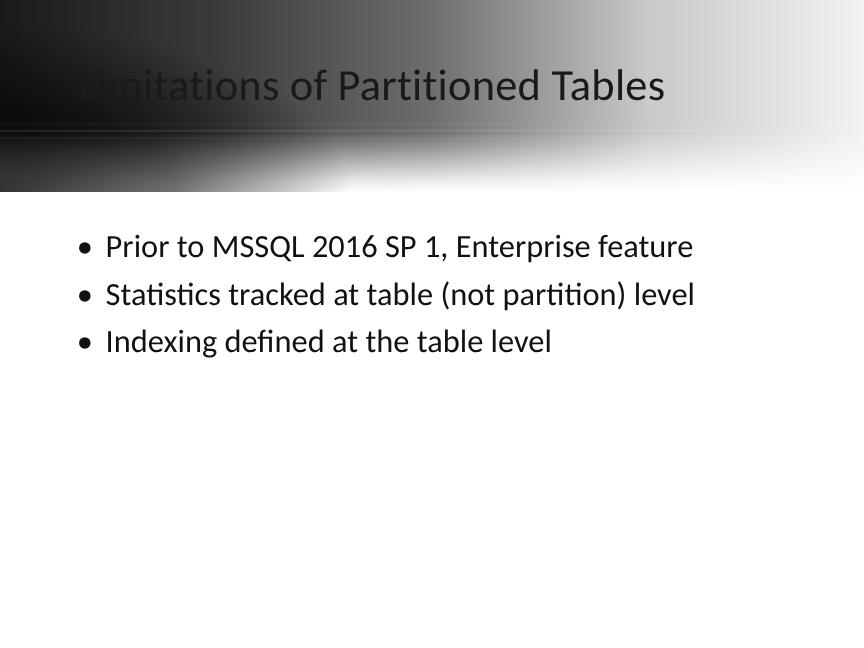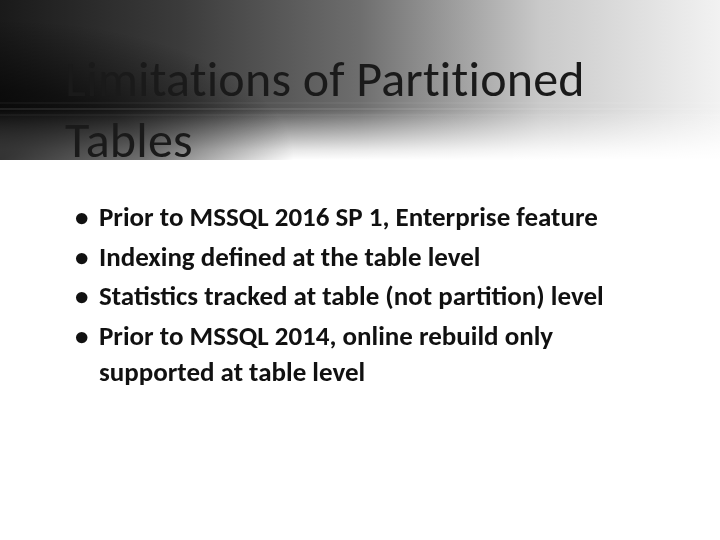--- a/index.html
+++ b/index.html
@@ -36,36 +36,35 @@
     height: 2px;
     background: rgba(255,255,255,0.6);
     box-shadow: 0 -6px 0 rgba(255,255,255,0.25), 0 6px 0 rgba(255,255,255,0.25);
     opacity: 0.15;
   }
   .title {
     position: absolute;
     top: 48px;
     left: 65px;
     right: 40px;
-    font-size: 50px;
+    font-size: 37px;
     font-weight: 400;
     color: #1a1a1a;
     letter-spacing: 0.2px;
   }
   .content {
     position: absolute;
     top: 188px;
     left: 58px;
     right: 40px;
   }
   ul.bullets {
-    margin: 11px;
+    margin: 0;
     padding: 0;
     list-style: none;
-    font-weight: bold;
   }
   ul.bullets li {
     position: relative;
     padding-left: 30px;
     font-size: 27px;
     line-height: 1.32;
     color: #111111;
     margin-bottom: 4px;
   }
   ul.bullets li::before {
@@ -79,18 +78,17 @@
 </style>
 </head>
 <body>
 
 <div class="slide">
   <div class="banner"></div>
   <div class="title">Limitations of Partitioned Tables</div>
   <div class="content">
     <ul class="bullets">
       <li><span>Prior to MSSQL 2016 SP 1, Enterprise feature</span></li>
+      <li><span>Statistics tracked at table (not partition) level</span></li>
       <li><span>Indexing defined at the table level</span></li>
-      <li><span>Statistics tracked at table (not partition) level</span></li>
-      <li><span>Prior to MSSQL 2014, online rebuild only supported at table level</span></li>
     </ul>
   </div>
 </div>
 
 </body></html>

